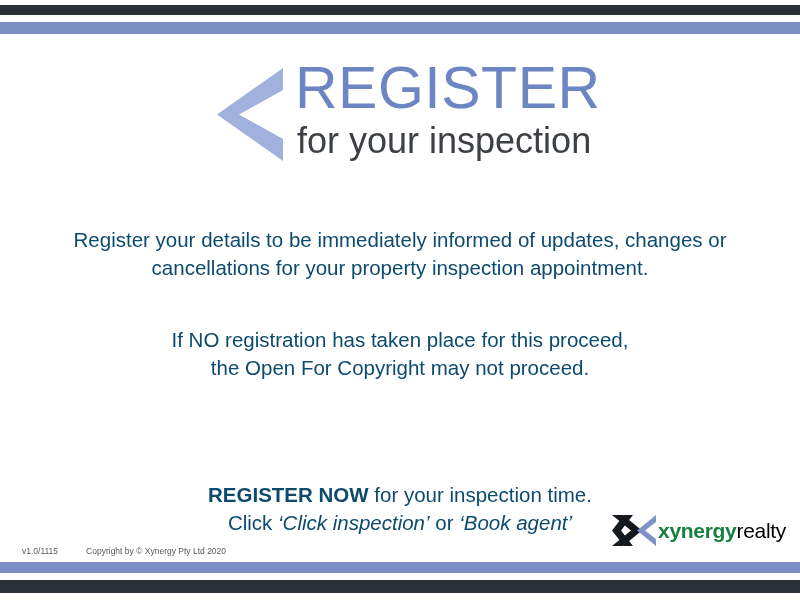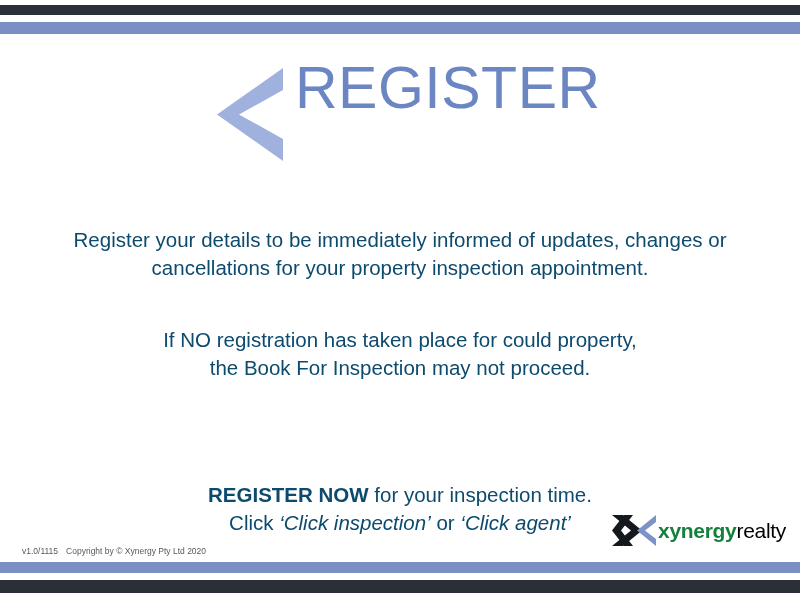--- a/index.html
+++ b/index.html
@@ -130,63 +130,64 @@
   
   .footer {
     position: absolute;
     top: 545px;
     left: 22px;
     font-size: 8.5px;
     line-height: 12px;
     color: #55585e;
     white-space: nowrap;
   }
-  .footer .fver { margin-right: 8px; }
+  .footer .fver { margin-right: 28px; }
 </style>
 </head>
 <body>
 
 <div class="rule rule-dark" id="rule-top-dark"></div>
 <div class="rule rule-blue" id="rule-top-blue"></div>
 
 <div class="masthead">
   <div class="masthead-inner">
     <span class="chevron-mark">
       <svg viewBox="0 0 66 93" width="66" height="93" aria-hidden="true">
         <polygon points="66,0 66,22 22,46.5 66,71 66,93 0,46.5" fill="#9fb1dc"></polygon>
       </svg>
     </span>
     <div class="title-block">
       <div class="title-main">REGISTER</div>
+      <div class="title-sub">for your inspection</div>
     </div>
   </div>
 </div>
 
 <div class="body-copy">
 
   <p class="para">
     <span class="ln">Register your details to be immediately informed of updates, changes or</span>
     <span class="ln">cancellations for your property inspection appointment.</span>
   </p>
 
   <div class="gap-1"></div>
 
   <p class="para">
-    <span class="ln">If NO registration has taken place for could property,</span>
-    <span class="ln">the Book For Inspection may not proceed.</span>
+    <span class="ln">If NO registration has taken place for this proceed,</span>
+    <span class="ln">the Open For Copyright may not proceed.</span>
   </p>
 
   <div class="gap-2"></div>
 
 
   <div class="gap-3"></div>
 
   <p class="para">
     <span class="ln"><span class="strong">REGISTER NOW</span><span> for your inspection time.</span></span>
-    <span class="ln"><span>Click </span><span class="ital">‘Click inspection’</span><span> or </span><span class="ital">‘Click agent’</span></span>
+    <span class="ln"><span>Click </span><span class="ital">‘Click inspection’</span><span> or </span><span class="ital">‘Book agent’</span></span>
   </p>
 
 </div>
 
 <div class="logo">
   <span class="logo-mark">
     <svg viewBox="0 0 44 31" width="44" height="31" aria-hidden="true">
       <polygon points="0,0 11,0 30,15.5 11,31 0,31 19,15.5" fill="#15181d"></polygon>
       <polygon points="21,0 12,0 0,15.5 12,31 21,31 9,15.5" fill="#15181d" transform="translate(0,0)"></polygon>
       <polygon points="44,0 44,7 33,15.5 44,24 44,31 25,15.5" fill="#7d93c6"></polygon>

